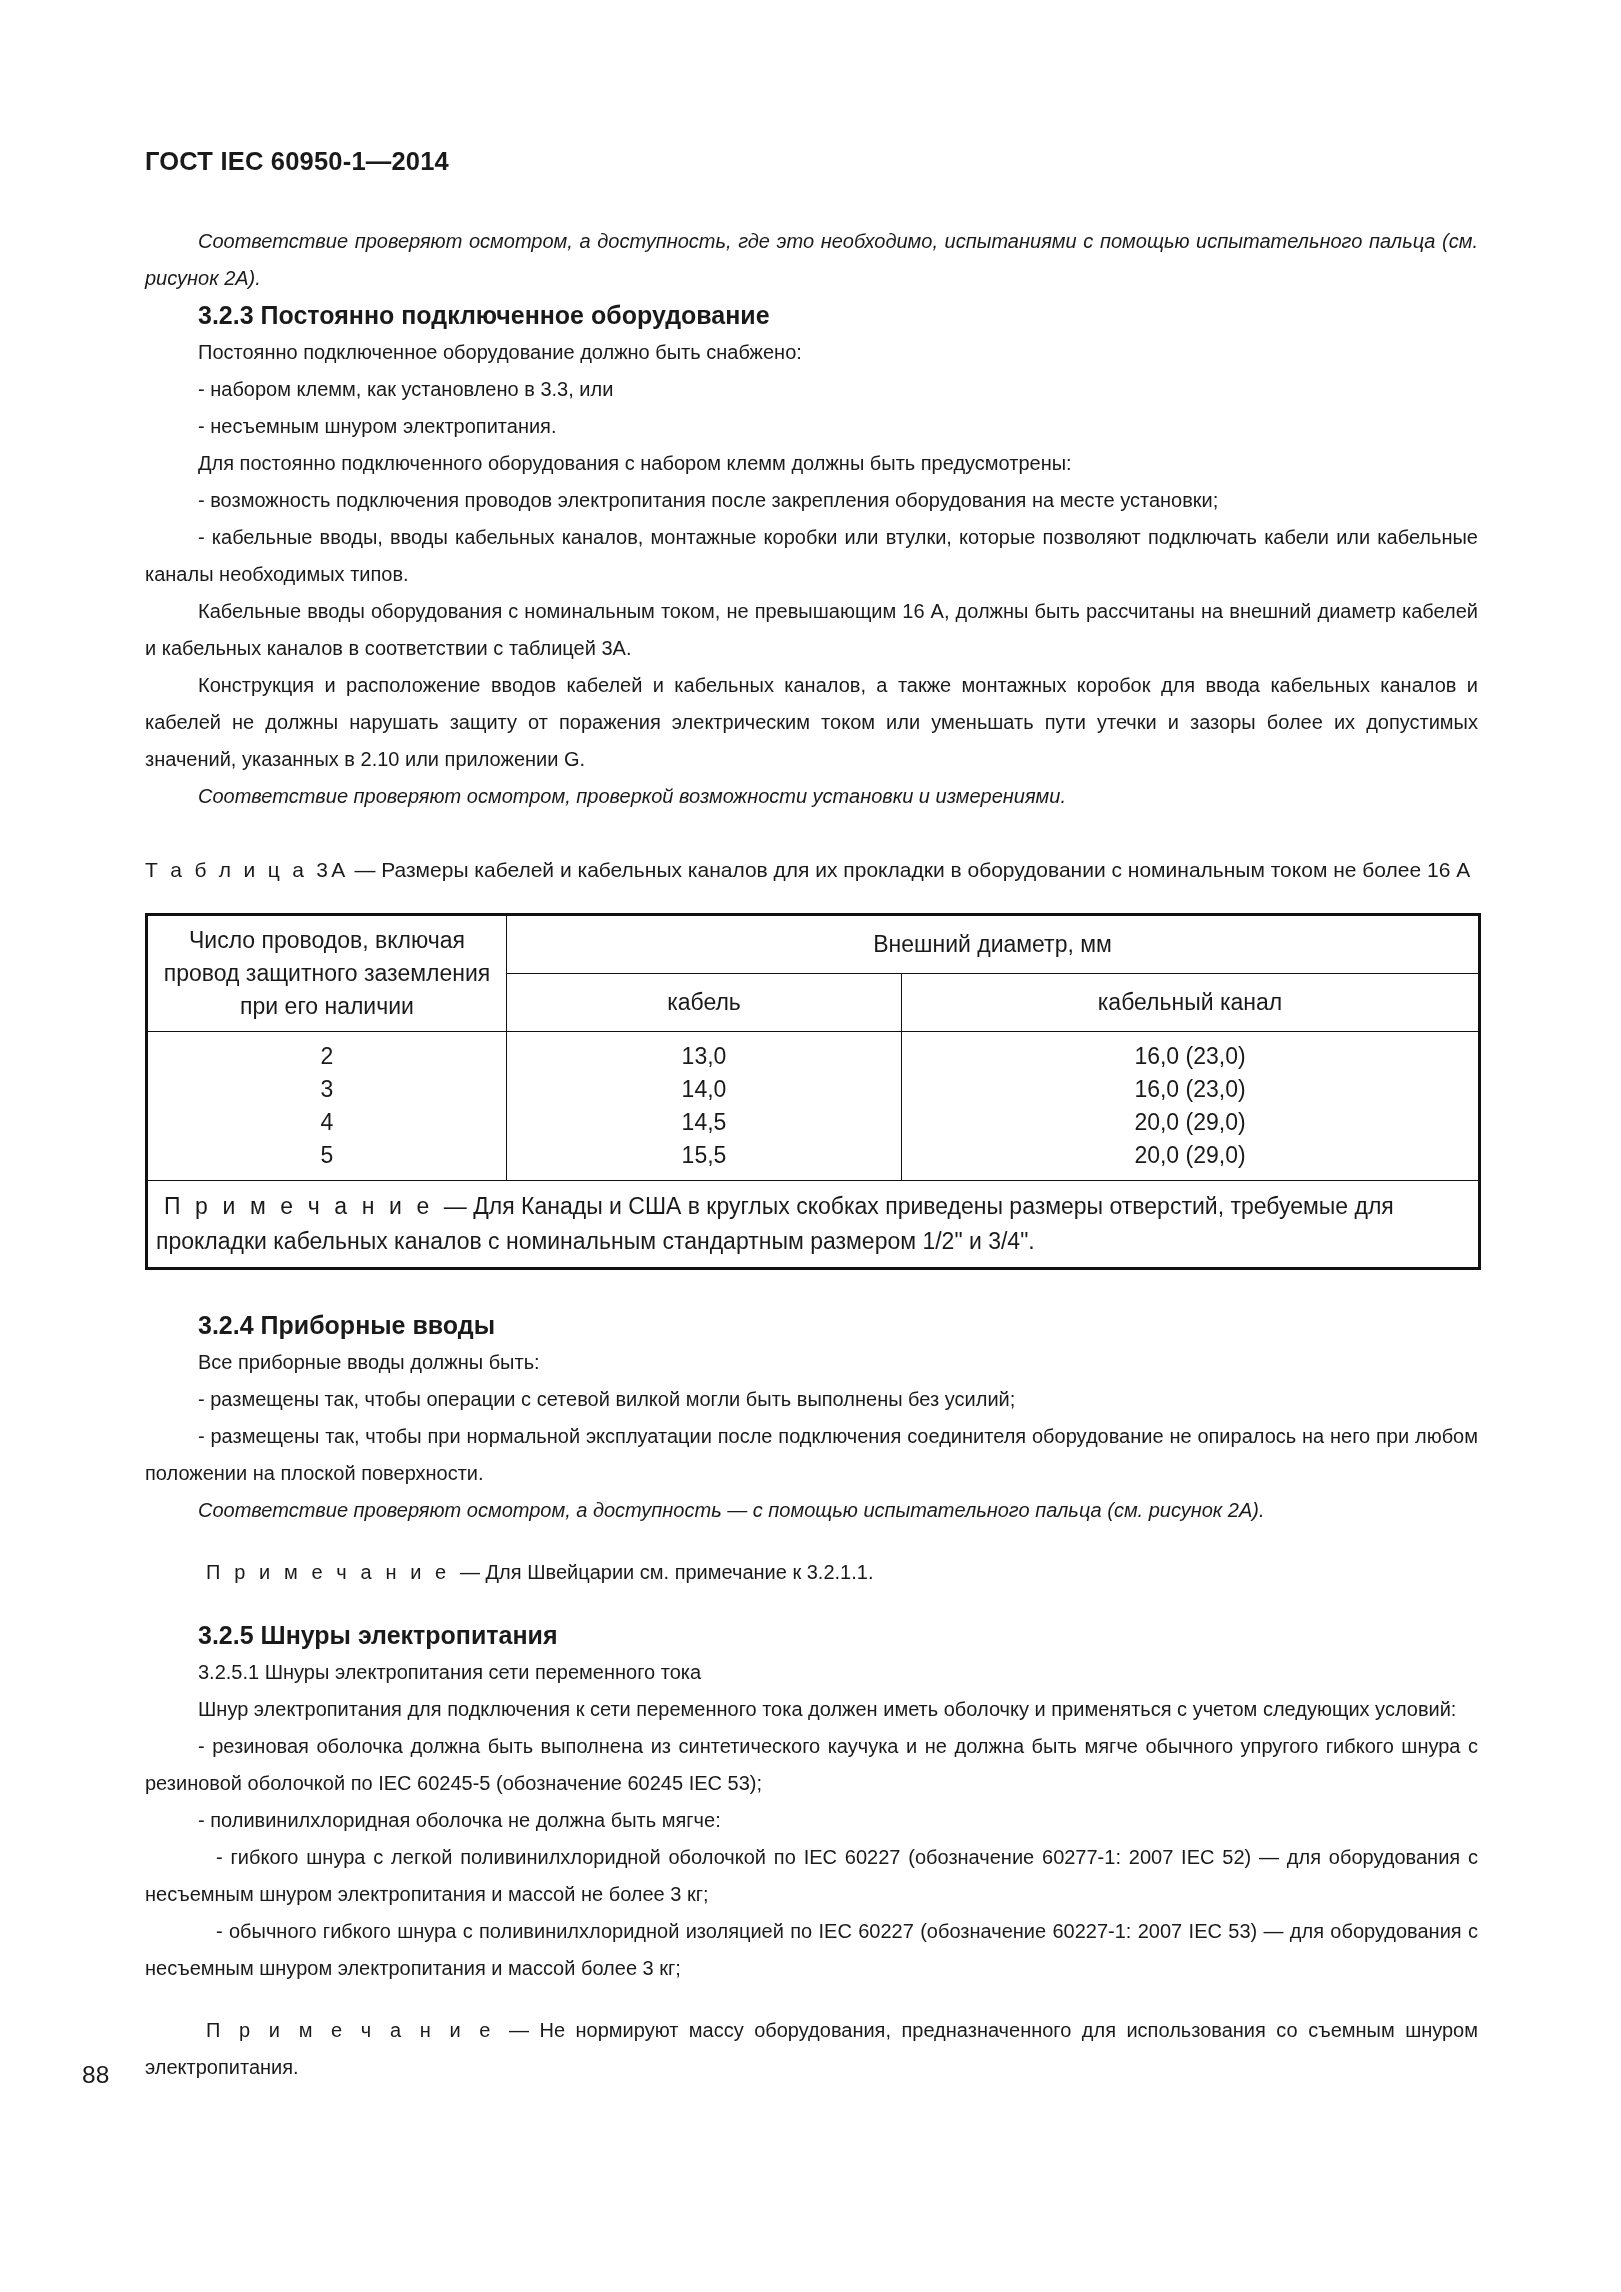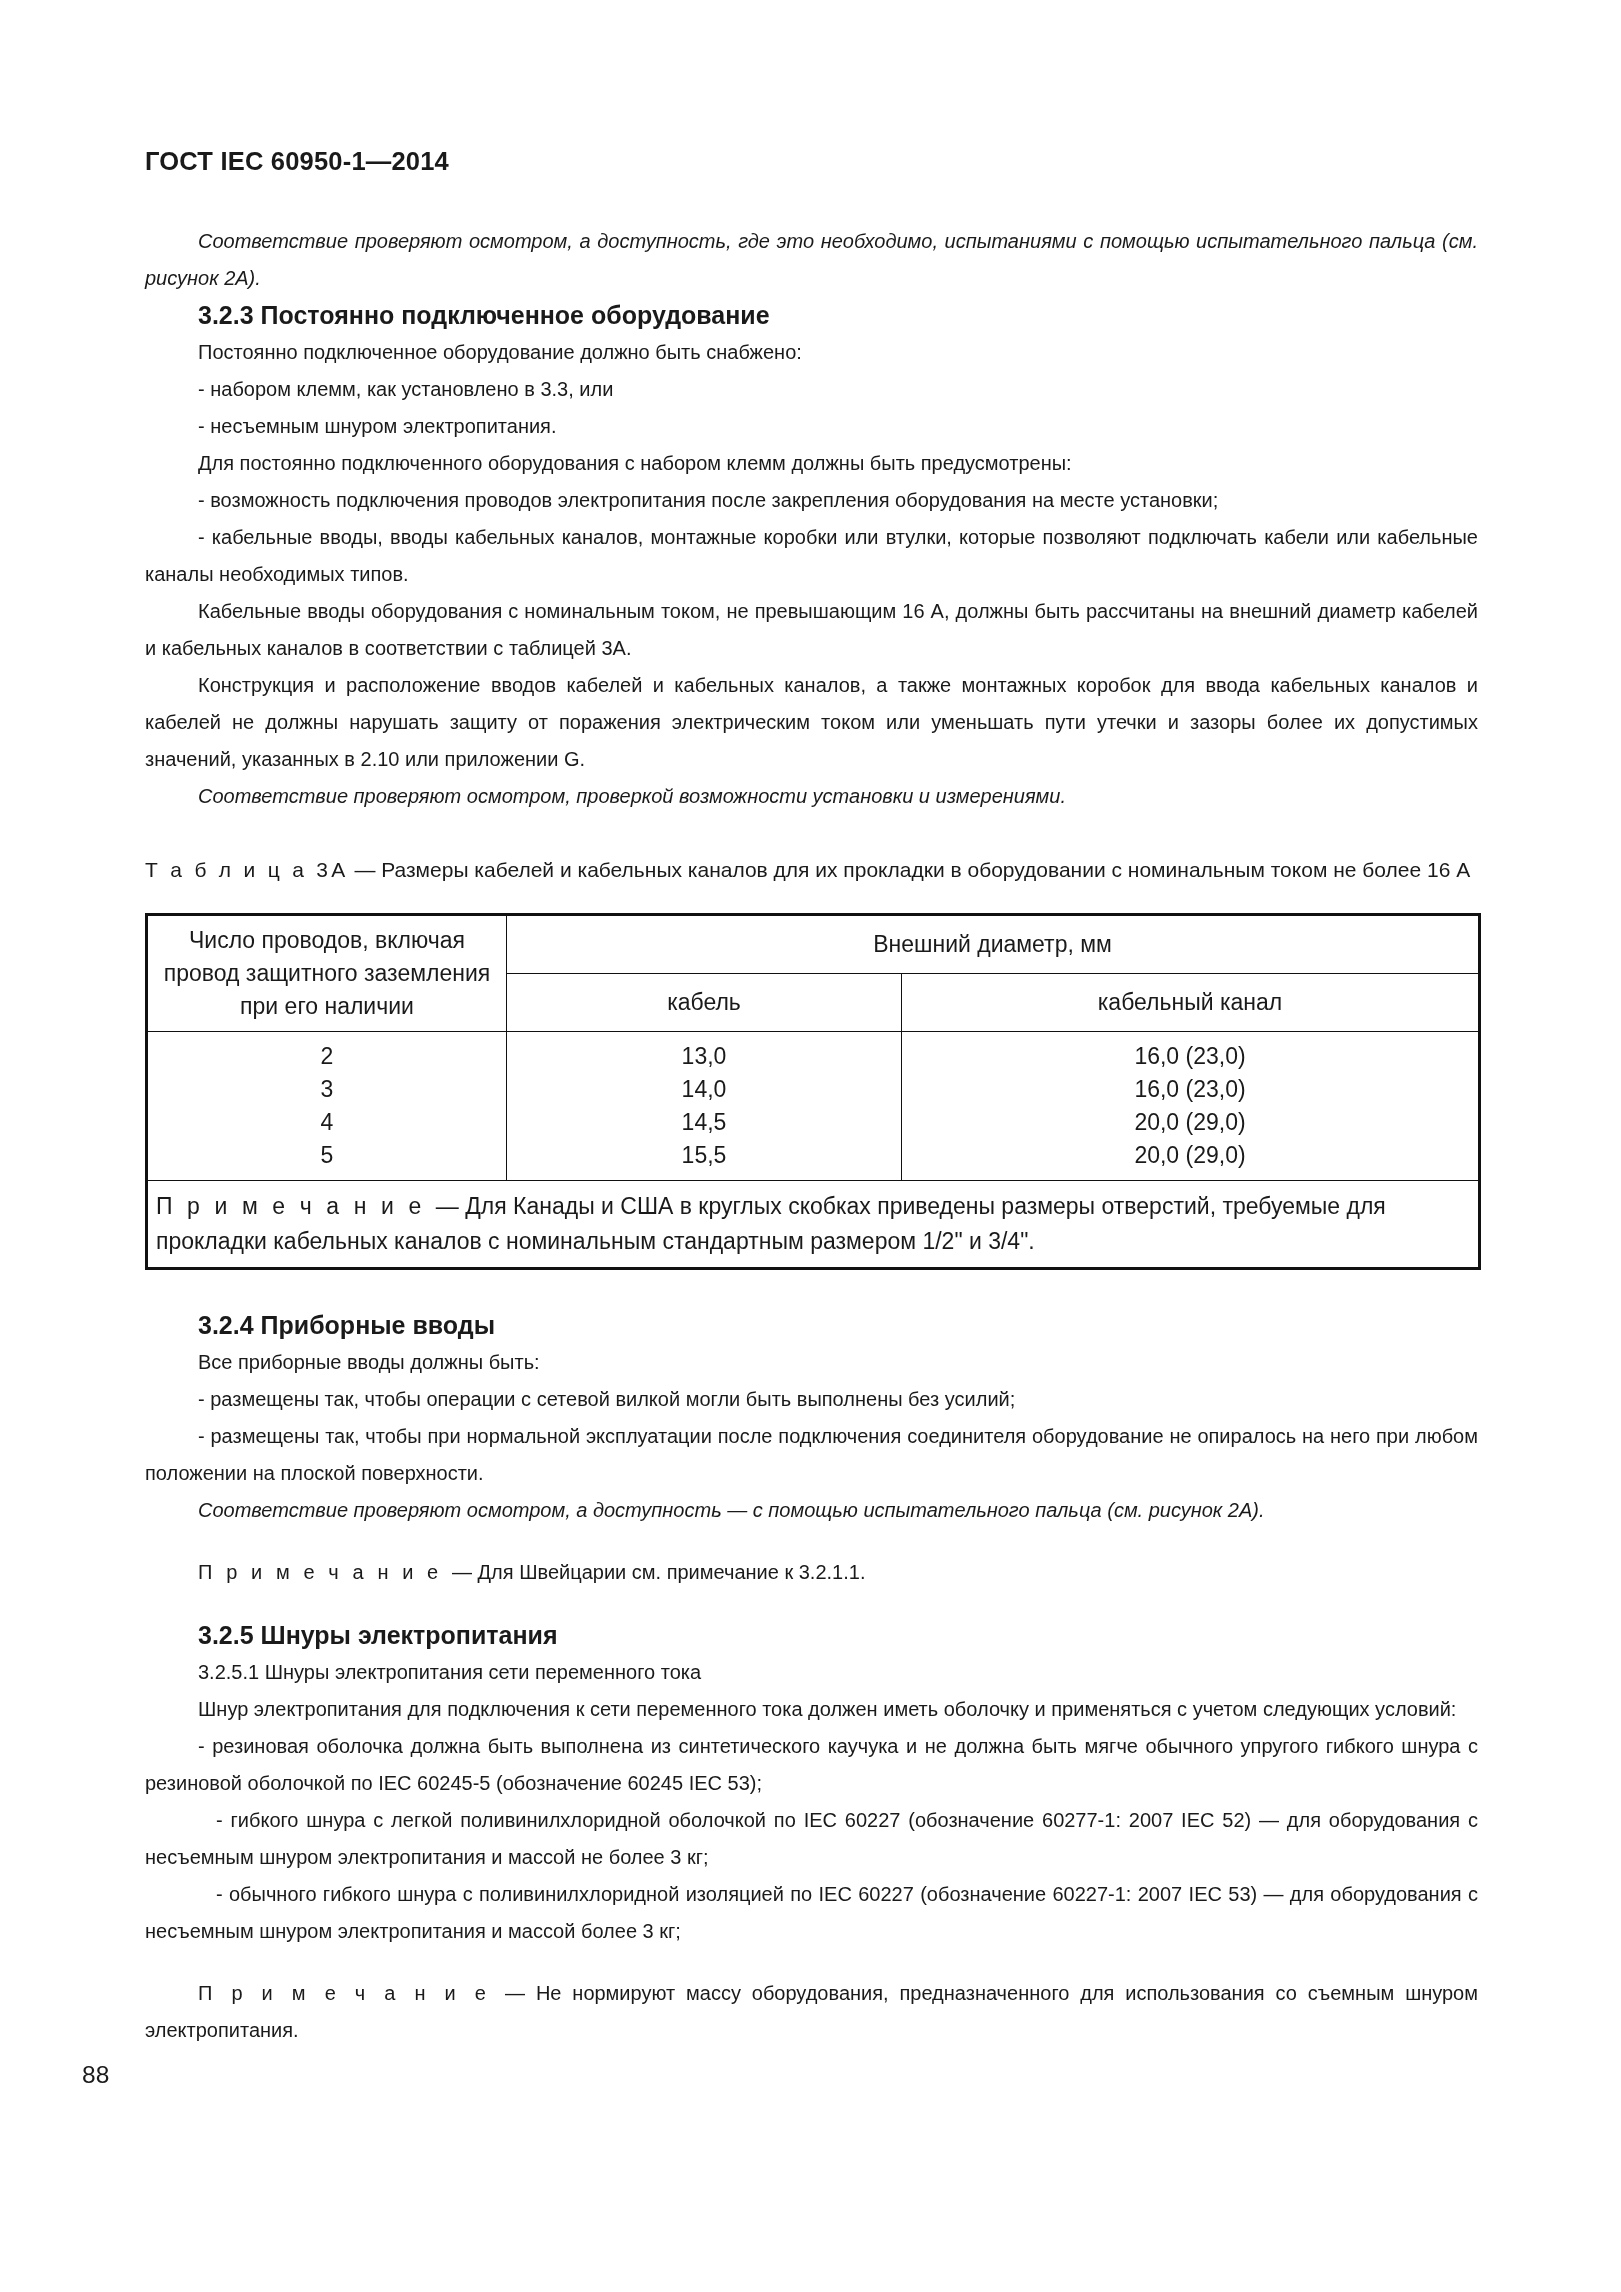--- a/index.html
+++ b/index.html
@@ -65,21 +65,21 @@
     font-size: 25px;
     line-height: 37px;
     font-weight: bold;
     text-indent: 53px;
     text-align: left;
   }
   .gap-md { height: 25.5px; }
   .gap-lg { height: 37px; }
 
   
-  .spaced { letter-spacing: 4.1px; }
+  .spaced { letter-spacing: 4.1px; margin-left: 8px; }
 
   
   .tbl-caption {
     font-size: 21px;
     line-height: 35px;
     text-align: left;
     text-indent: 0;
   }
   .tbl-caption .lbl { letter-spacing: 3.3px; }
 
@@ -233,20 +233,21 @@
     <div class="gap-md"></div>
 
     <h3>3.2.5 Шнуры электропитания</h3>
 
     <p class="ind last">3.2.5.1 Шнуры электропитания сети переменного тока</p>
 
     <p class="ind">Шнур электропитания для подключения к сети переменного тока должен иметь оболочку и применяться с учетом следующих условий:</p>
 
     <p class="dash">- резиновая оболочка должна быть выполнена из синтетического каучука и не должна быть мягче обычного упругого гибкого шнура с резиновой оболочкой по IEC 60245-5 (обозначение 60245 IEC 53);</p>
 
+    <p class="dash last">- поливинилхлоридная оболочка не должна быть мягче:</p>
 
     <p class="dash" style="text-indent:71px">- гибкого шнура с легкой поливинилхлоридной оболочкой по IEC 60227  (обозначение 60277-1: 2007 IEC 52) — для оборудования с несъемным шнуром электропитания и массой не более 3 кг;</p>
 
     <p class="dash" style="text-indent:71px">- обычного гибкого шнура с поливинилхлоридной изоляцией по IEC 60227 (обозначение 60227-1: 2007 IEC 53) — для оборудования с несъемным шнуром электропитания и массой более 3 кг;</p>
 
     <div class="gap-md"></div>
 
     <p class="ind"><span class="spaced">П р и м е ч а н и е </span><span>— </span><span>Не нормируют массу оборудования, предназначенного для использования со съемным шнуром электропитания.</span></p>
 
   </div>

